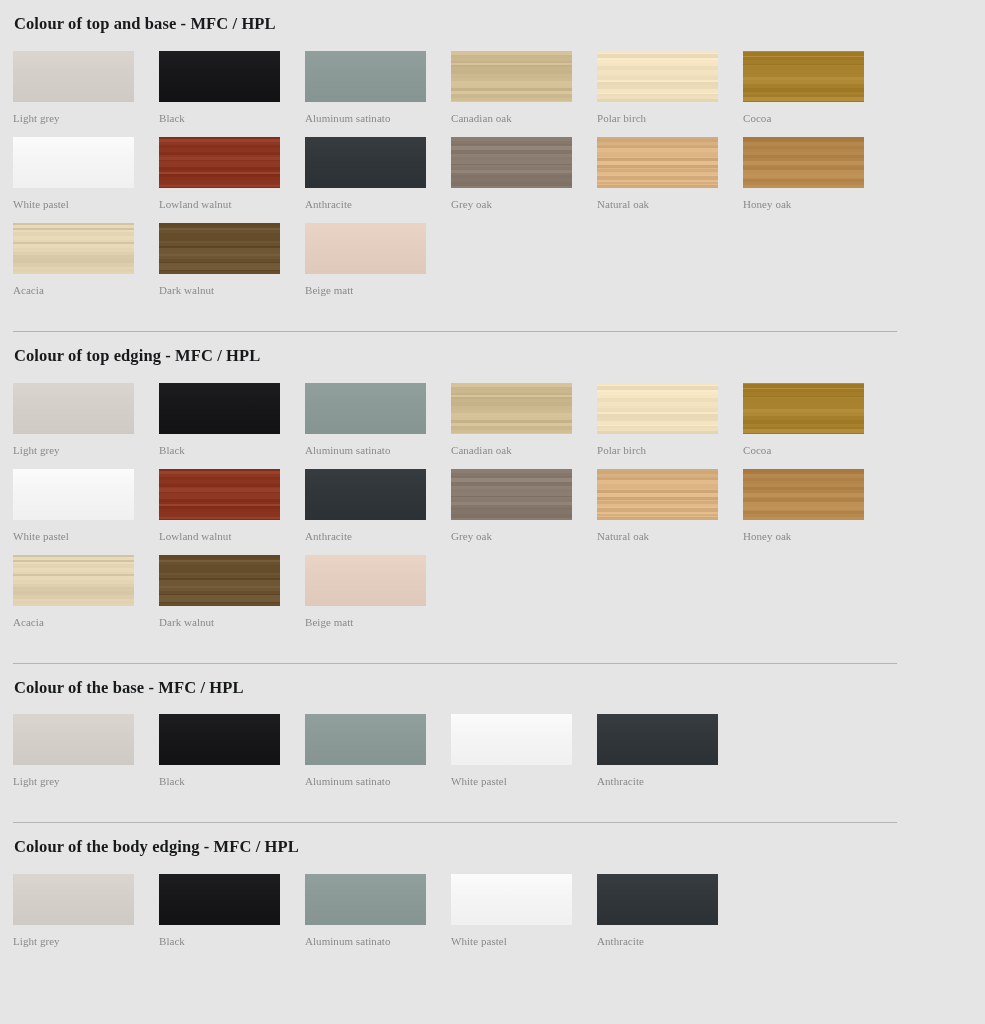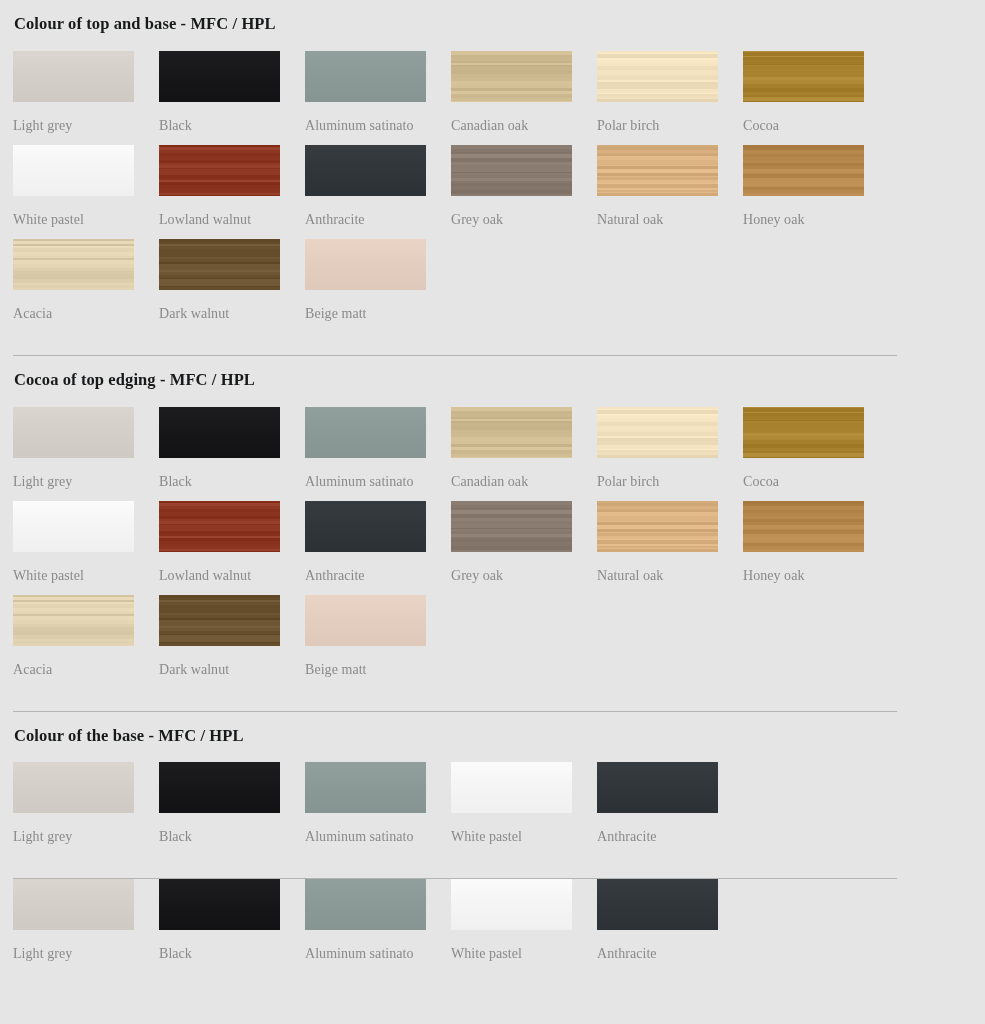--- a/index.html
+++ b/index.html
@@ -59,24 +59,24 @@
     width: 121px;
     height: 51px;
     display: block;
     position: relative;
     overflow: hidden;
     background-repeat: no-repeat;
   }
 
   .swatch-label {
     display: block;
-    font-size: 14px;
+    font-size: 11px;
     line-height: 14px;
     color: #8a8a8a;
-    padding-top: 17px;
+    padding-top: 9px;
     letter-spacing: 0.05px;
     white-space: nowrap;
   }
 
   
   .section-body { padding-bottom: 10px; }
 
   .sec-gap-1 { height: 12px; }
 </style>
 </head>
@@ -147,21 +147,21 @@
             <div class="swatch-cell">
               <span class="swatch-chip" style="background: linear-gradient(rgb(233, 212, 198) 0%, rgb(227, 206, 192) 45%, rgb(222, 201, 187) 100%);"></span>
               <span class="swatch-label">Beige matt</span>
             </div>
           </div>
         </div>
       </div>
       <div class="section">
         <div class="sec-gap-1"></div>
         <div class="section-rule"></div>
-        <h2 class="section-title">Cocoa of top edging - MFC / HPL</h2>
+        <h2 class="section-title">Colour of top edging - MFC / HPL</h2>
         <div class="section-body">
           <div class="swatch-grid">
             <div class="swatch-cell">
               <span class="swatch-chip" style="background: linear-gradient(rgb(219, 213, 207) 0%, rgb(213, 207, 201) 45%, rgb(208, 202, 196) 100%);"></span>
               <span class="swatch-label">Light grey</span>
             </div>
             <div class="swatch-cell">
               <span class="swatch-chip" style="background: linear-gradient(rgb(29, 29, 32) 0%, rgb(23, 23, 26) 45%, rgb(18, 18, 21) 100%);"></span>
               <span class="swatch-label">Black</span>
             </div>
@@ -245,20 +245,21 @@
             <div class="swatch-cell">
               <span class="swatch-chip" style="background: linear-gradient(rgb(55, 60, 64) 0%, rgb(49, 54, 58) 45%, rgb(44, 49, 53) 100%);"></span>
               <span class="swatch-label">Anthracite</span>
             </div>
           </div>
         </div>
       </div>
       <div class="section">
         <div class="sec-gap-1"></div>
         <div class="section-rule"></div>
+        <h2 class="section-title">Colour of the body edging - MFC / HPL</h2>
         <div class="section-body">
           <div class="swatch-grid">
             <div class="swatch-cell">
               <span class="swatch-chip" style="background: linear-gradient(rgb(219, 213, 207) 0%, rgb(213, 207, 201) 45%, rgb(208, 202, 196) 100%);"></span>
               <span class="swatch-label">Light grey</span>
             </div>
             <div class="swatch-cell">
               <span class="swatch-chip" style="background: linear-gradient(rgb(29, 29, 32) 0%, rgb(23, 23, 26) 45%, rgb(18, 18, 21) 100%);"></span>
               <span class="swatch-label">Black</span>
             </div>

